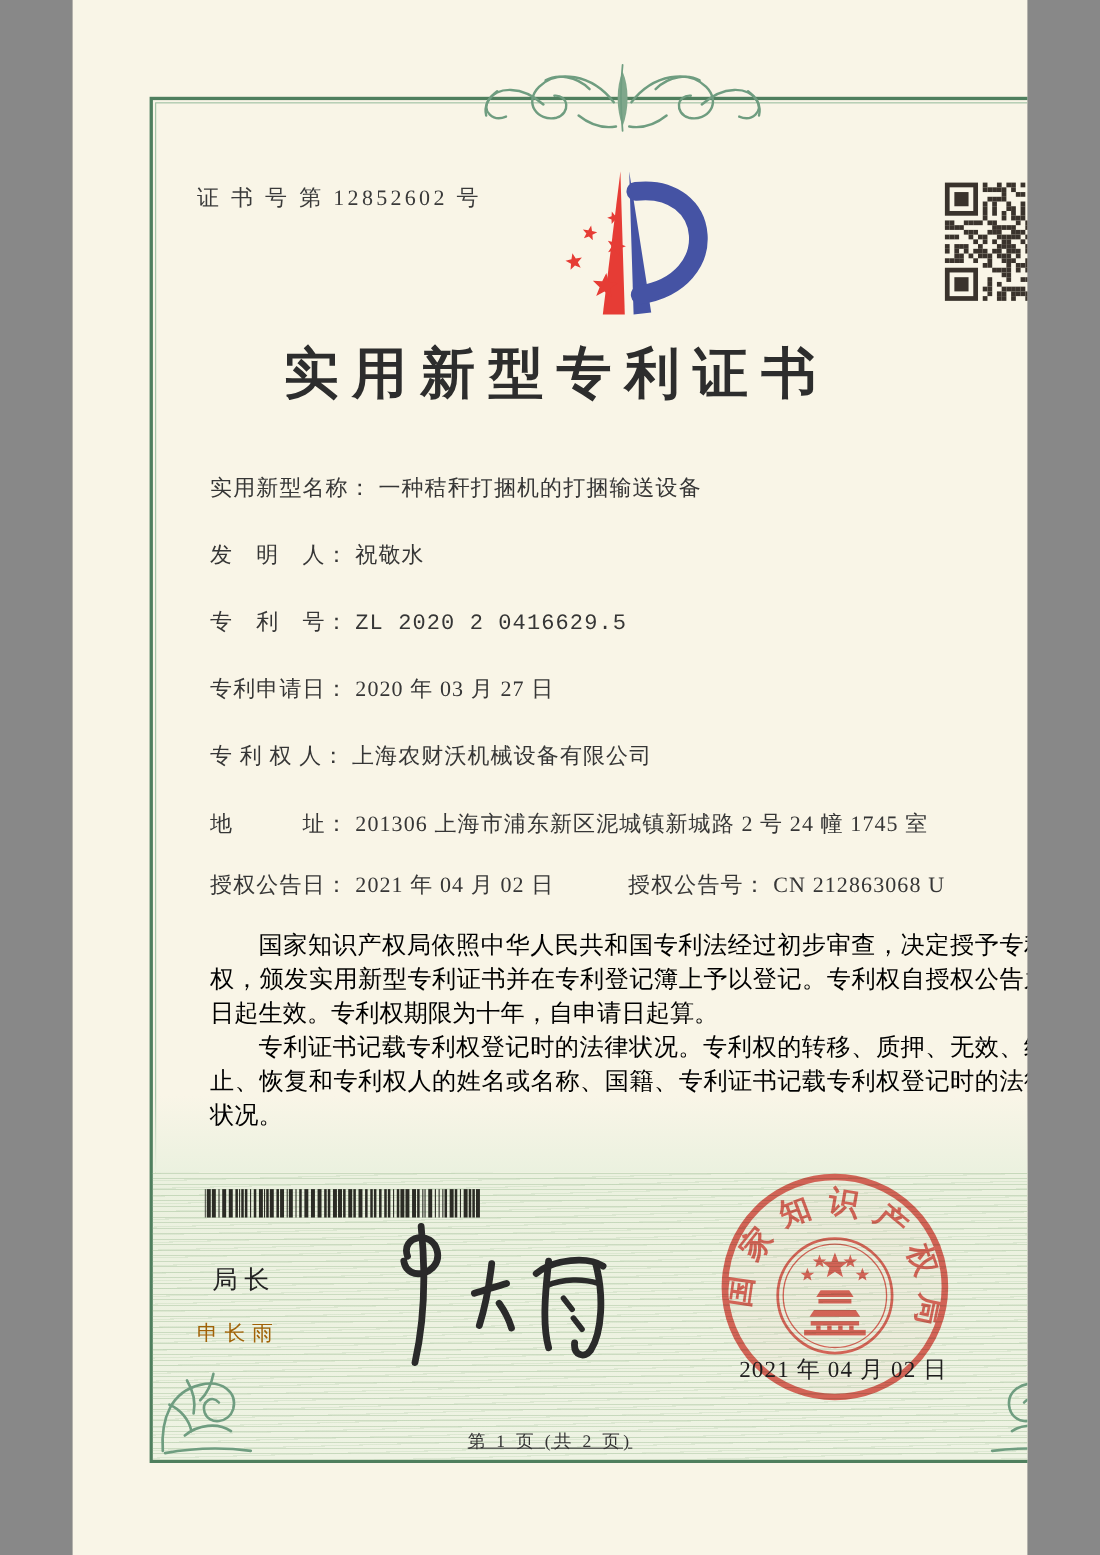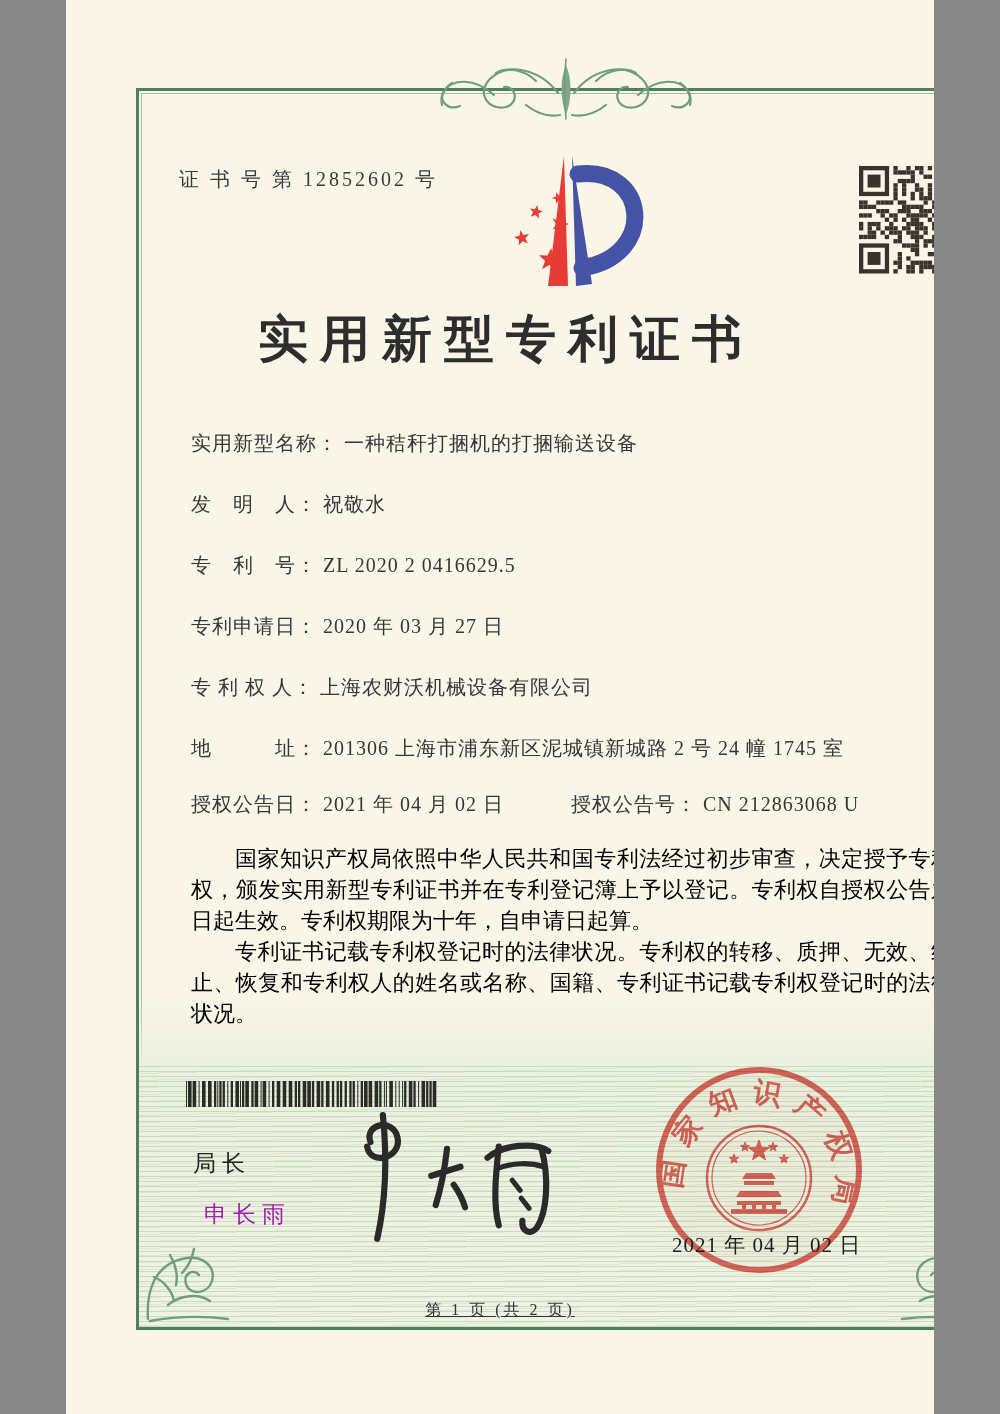--- a/index.html
+++ b/index.html
@@ -42,30 +42,30 @@
   .logo{position:absolute;left:424px;top:146px;width:165px;height:150px;}
   .qr{position:absolute;left:789px;top:162px;width:116px;height:116px;}
   .title{
     position:absolute;left:0;right:-12px;top:306px;text-align:center;
     font-size:50px;font-weight:700;letter-spacing:12px;color:#2d2d2d;
   }
   .fields{position:absolute;left:125px;top:0;width:780px;}
   .frow{position:absolute;left:0;white-space:nowrap;font-size:20px;color:#363636;}
   .frow .lab{letter-spacing:1px;}
   .frow .val{margin-left:6px;letter-spacing:1px;text-align:center;}
-  .r0{top:430px;} .r1{top:491px;} .r2{top:552px;} .r3{top:613px;}
+  .r0{top:430px;} .r1{top:491px;} .r2{top:552px;font-family:Liberation Mono, monospace;} .r3{top:613px;}
   .r4{top:674px;} .r5{top:735px;} .r6{top:791px;} .r6b{top:791px;left:380px;}
   .paras{
     position:absolute;left:125px;top:843px;width:762px;
     font-size:22px;line-height:31px;text-align:justify;color:#000000;
   }
   .paras p{margin:0;text-indent:2em;}
   .barcode{position:absolute;left:120px;top:1081px;width:256px;height:26px;}
   .director-title{position:absolute;left:127px;top:1148px;font-size:23px;letter-spacing:6px;color:#222;}
-  .director-name{position:absolute;left:138px;top:1199px;font-size:23px;letter-spacing:6px;color:#a21caf;}
+  .director-name{position:absolute;left:113px;top:1199px;font-size:19px;letter-spacing:6px;color:#a16207;}
   .signature{position:absolute;left:255px;top:1108px;width:270px;height:140px;}
   .seal{position:absolute;left:586px;top:1063px;width:214px;height:214px;opacity:.88;mix-blend-mode:multiply;}
   .seal-date{position:absolute;left:606px;top:1231px;font-size:21px;letter-spacing:1px;color:#1e1e1e;}
   .page-info{position:absolute;left:0;right:0;top:1300px;text-align:center;font-size:16px;letter-spacing:3px;color:#333;text-decoration:underline;}
   .footer-note{position:absolute;left:0;right:0;top:1358px;text-align:center;font-size:19px;letter-spacing:4px;color:#3c3c3c;}
   .ornament-top{position:absolute;left:320px;top:53px;width:360px;height:72px;}
   .corner-l{position:absolute;left:3px;bottom:2px;width:92px;height:92px;}
   .corner-r{position:absolute;right:3px;bottom:2px;width:92px;height:92px;transform:scale(-1,1);}
 </style>
 </head>

